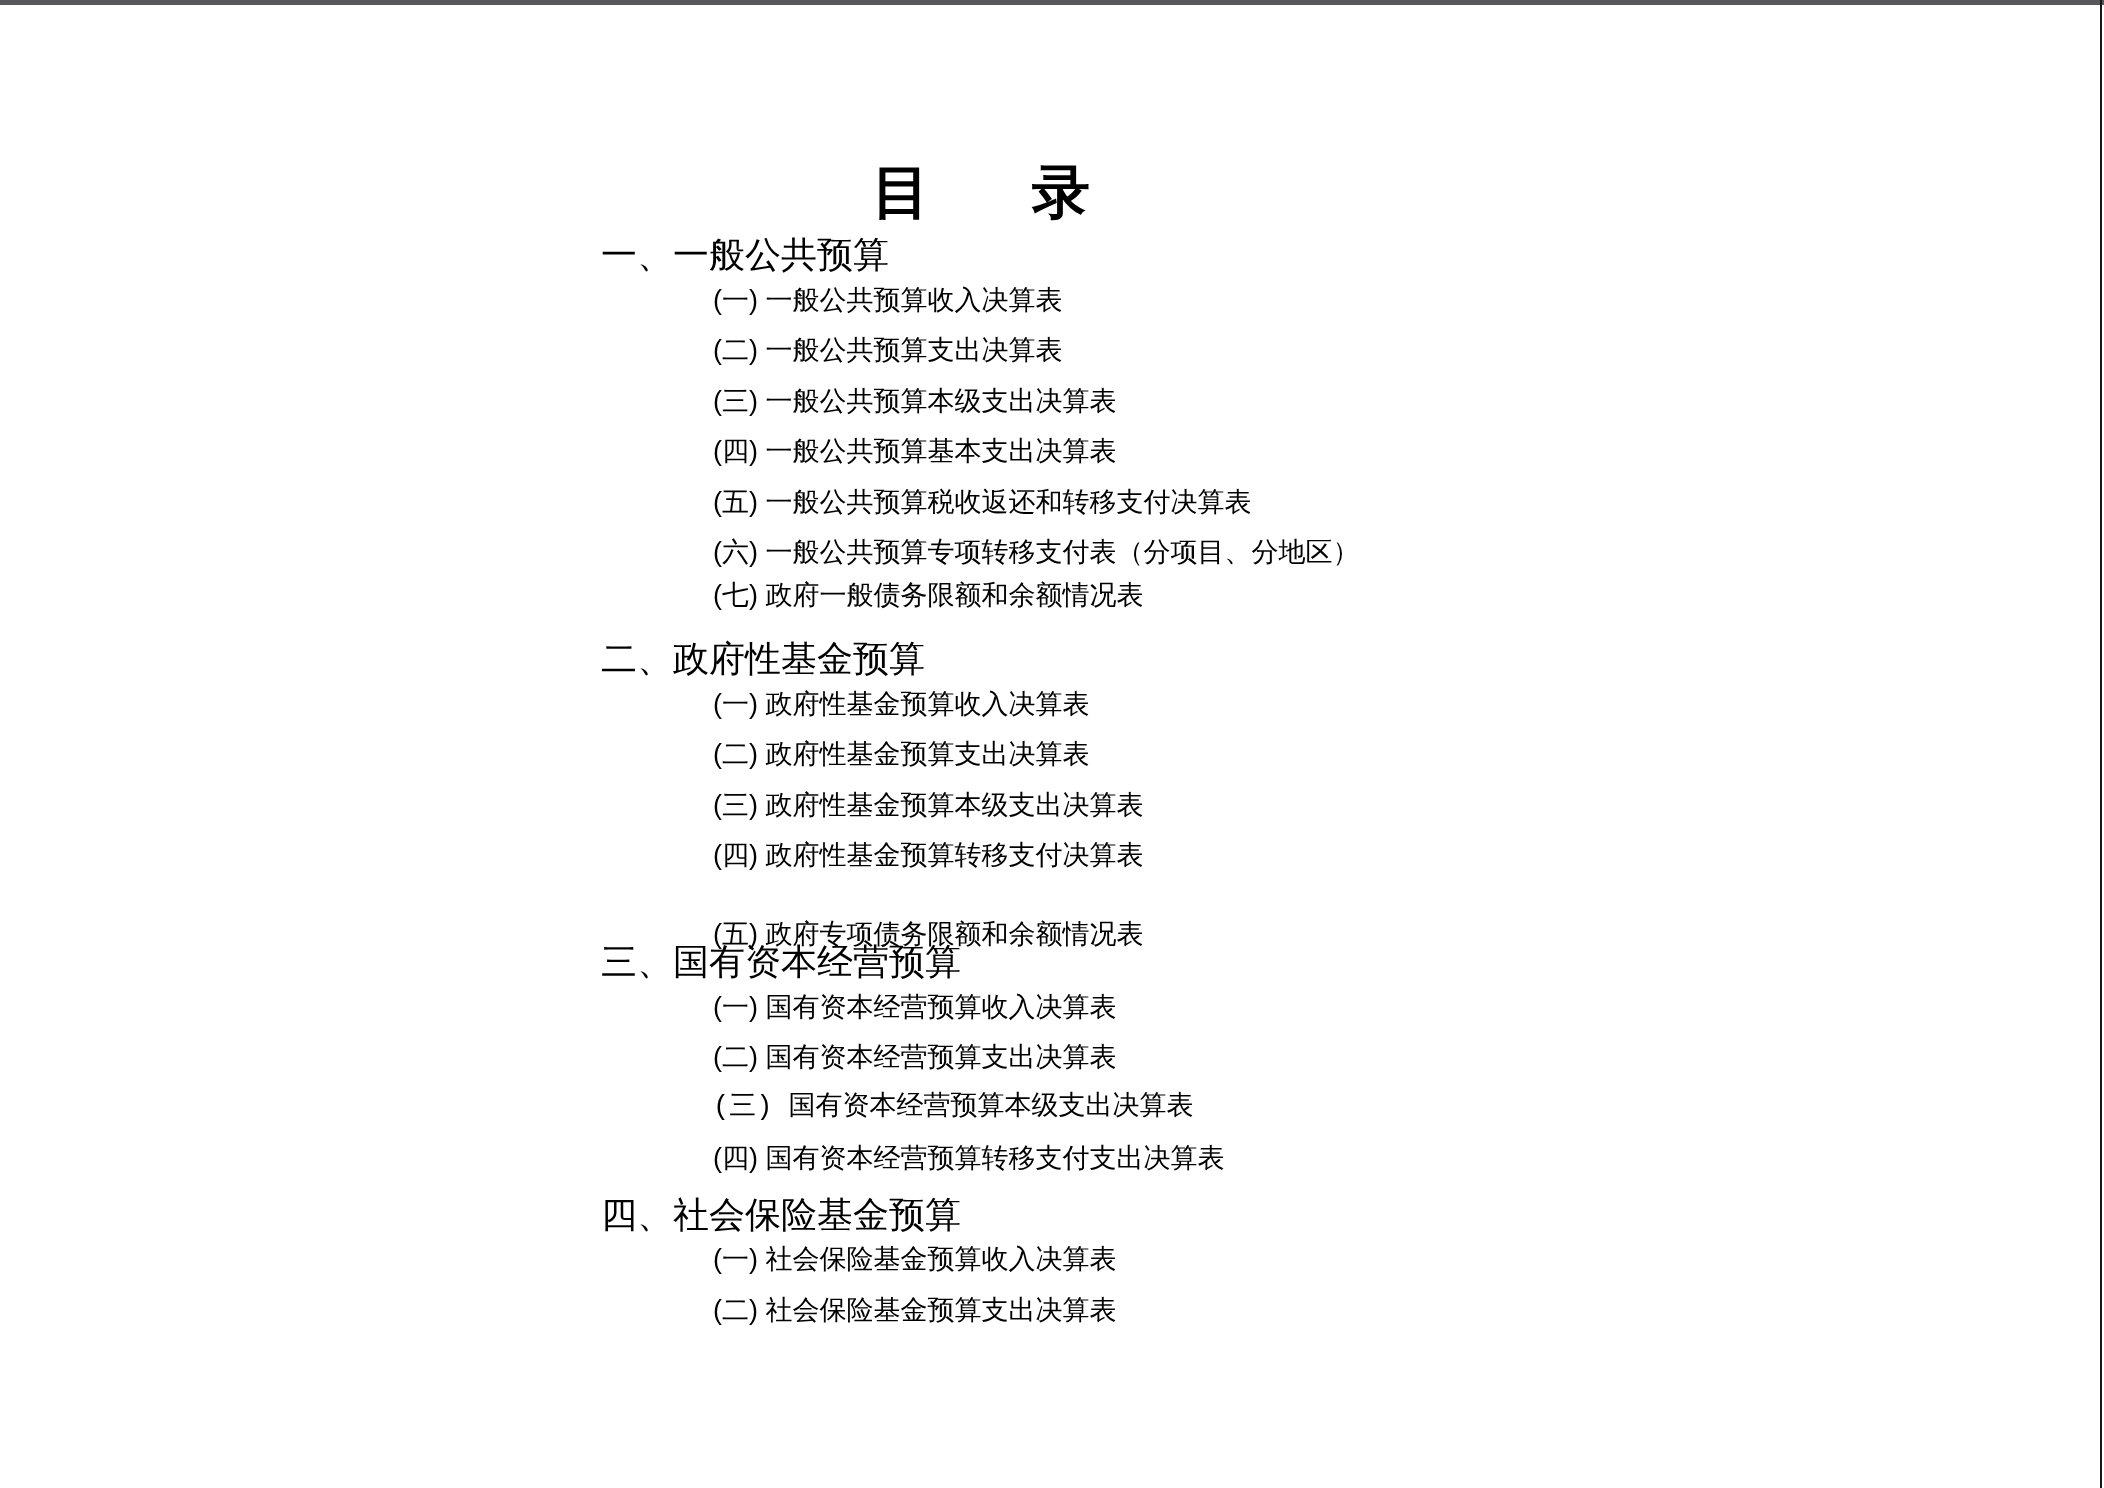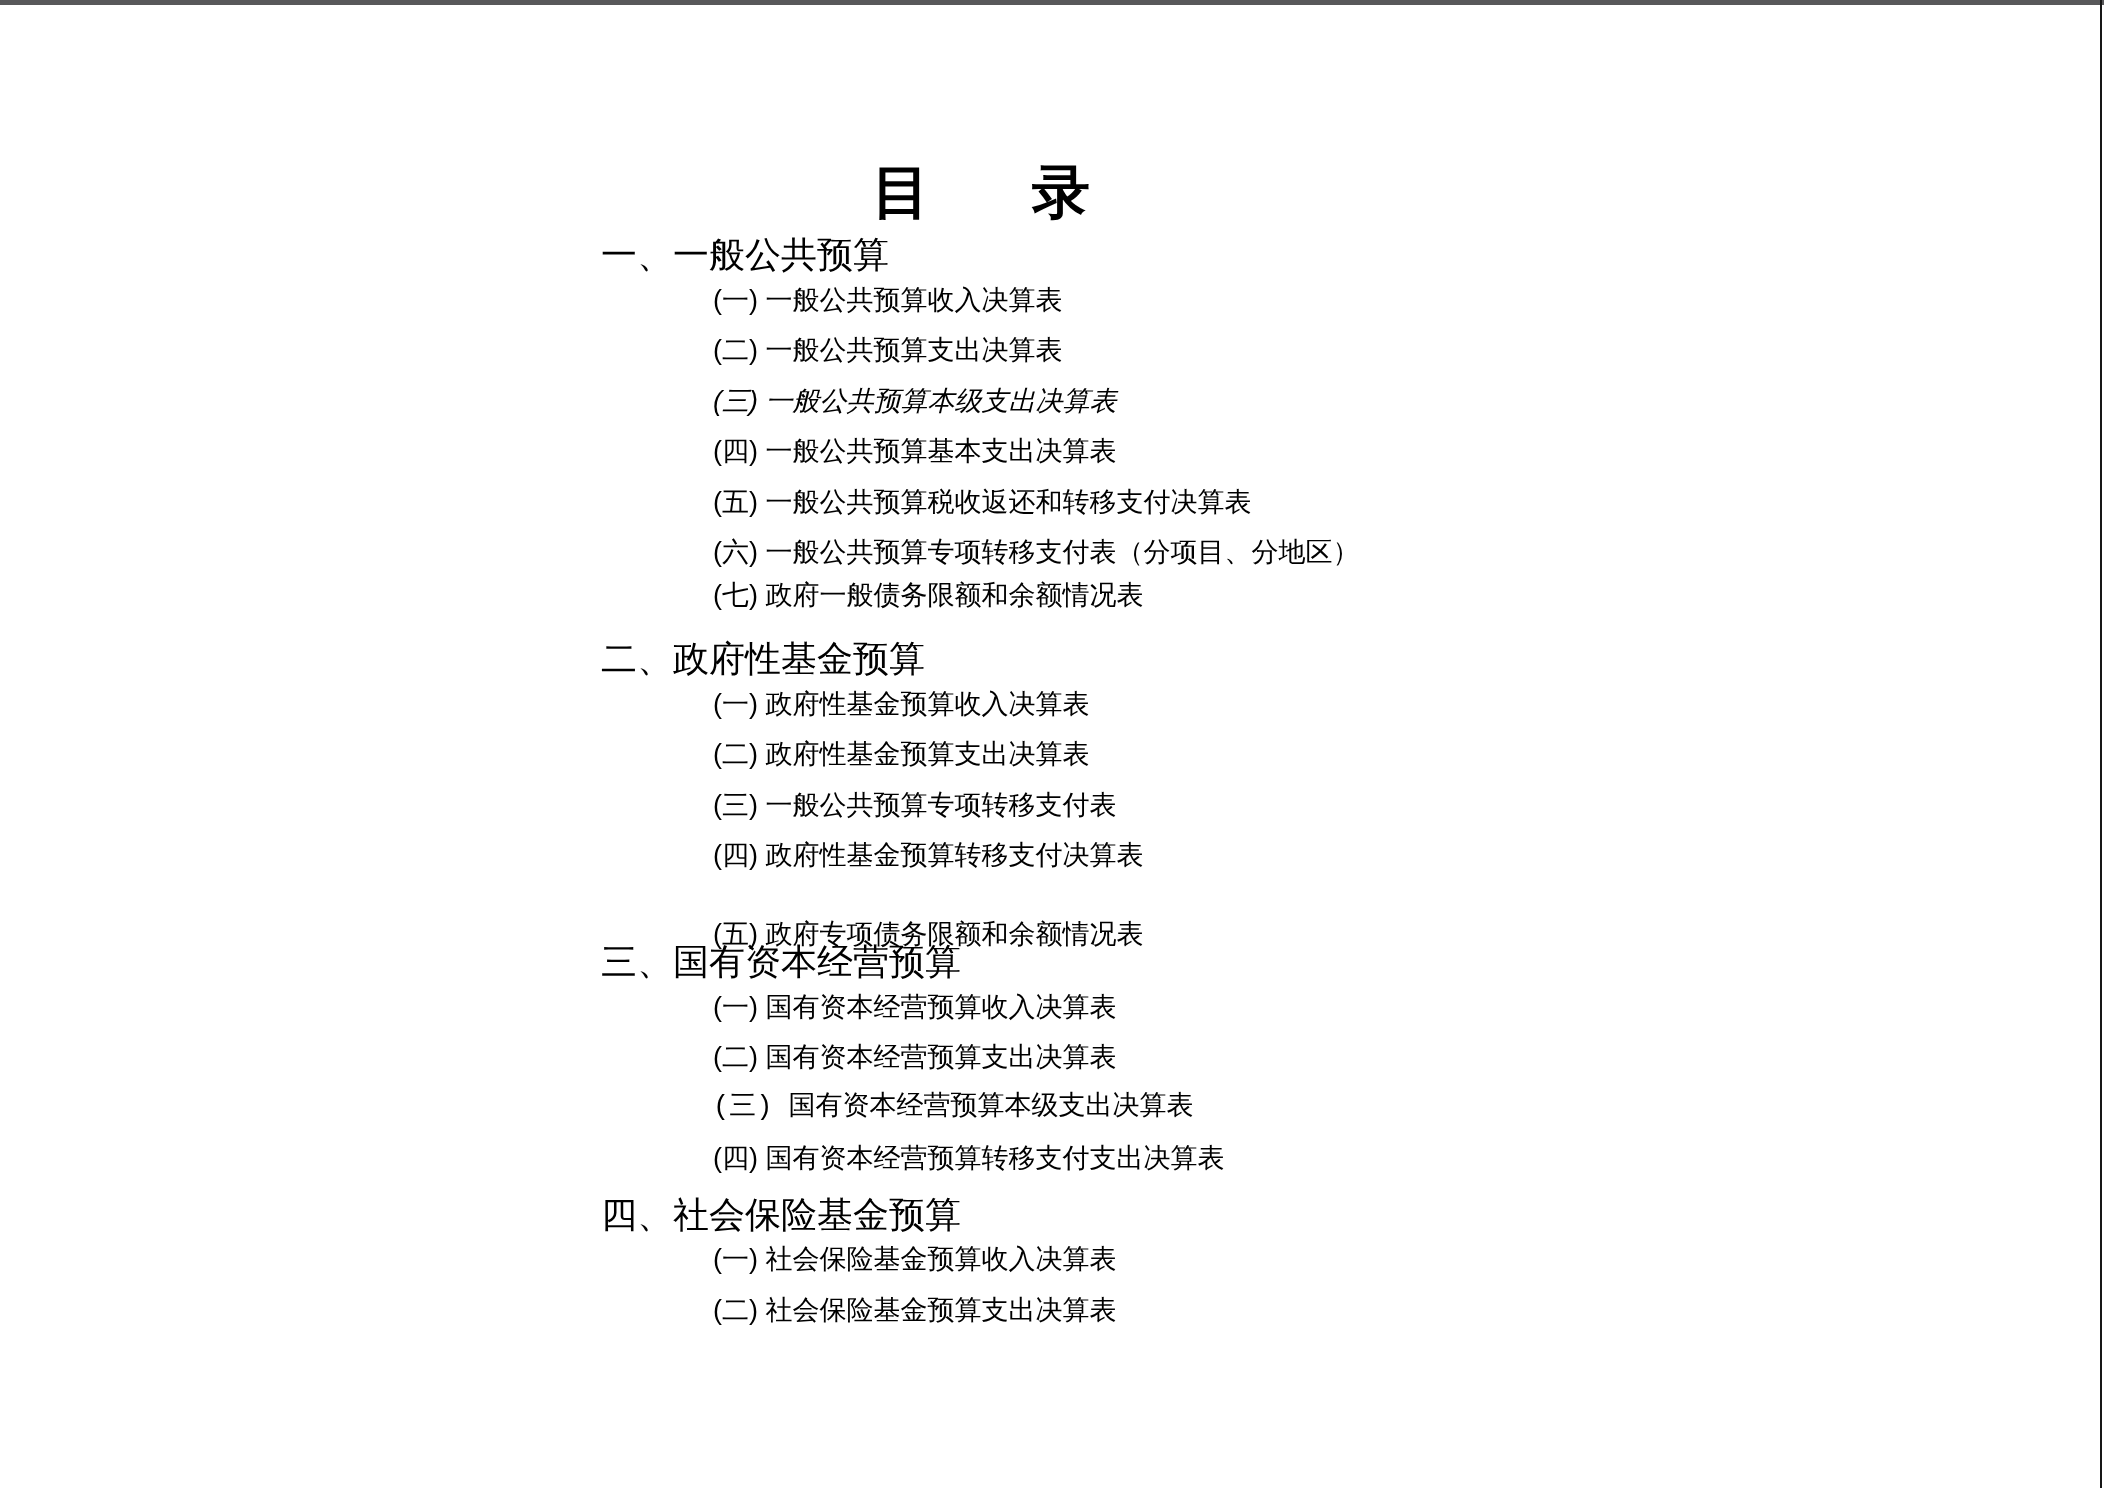--- a/index.html
+++ b/index.html
@@ -59,29 +59,29 @@
 
 <div class="top-bar"></div>
 <div class="right-edge"></div>
 
 <h1 class="doc-title">目录</h1>
 
 <div id="toc-body">
     <div class="toc-heading" style="top: 234px;">一、一般公共预算</div>
     <div class="toc-item" style="top: 284.5px;">(一) 一般公共预算收入决算表</div>
     <div class="toc-item" style="top: 335px;">(二) 一般公共预算支出决算表</div>
-    <div class="toc-item" style="top: 385.5px; font-style: italic;">(三) 一般公共预算本级支出决算表</div>
+    <div class="toc-item" style="top: 385.5px;">(三) 一般公共预算本级支出决算表</div>
     <div class="toc-item" style="top: 436px;">(四) 一般公共预算基本支出决算表</div>
     <div class="toc-item" style="top: 486.5px;">(五) 一般公共预算税收返还和转移支付决算表</div>
     <div class="toc-item" style="top: 537px;">(六) 一般公共预算专项转移支付表（分项目、分地区）</div>
     <div class="toc-item" style="top: 580px; text-align: center;">(七) 政府一般债务限额和余额情况表</div>
     <div class="toc-heading" style="top: 638px;">二、政府性基金预算</div>
     <div class="toc-item" style="top: 688.5px;">(一) 政府性基金预算收入决算表</div>
     <div class="toc-item" style="top: 739px;">(二) 政府性基金预算支出决算表</div>
-    <div class="toc-item" style="top: 789.5px;">(三) 一般公共预算专项转移支付表</div>
+    <div class="toc-item" style="top: 789.5px;">(三) 政府性基金预算本级支出决算表</div>
     <div class="toc-item" style="top: 840px;">(四) 政府性基金预算转移支付决算表</div>
     <div class="toc-item" style="top: 890.5px; margin-top: 28px;">(五) 政府专项债务限额和余额情况表</div>
     <div class="toc-heading" style="top: 941px;">三、国有资本经营预算</div>
     <div class="toc-item" style="top: 991.5px;">(一) 国有资本经营预算收入决算表</div>
     <div class="toc-item" style="top: 1042px;">(二) 国有资本经营预算支出决算表</div>
     <div class="toc-item" style="top: 1092px; font-family: Liberation Mono, monospace;">(三) 国有资本经营预算本级支出决算表</div>
     <div class="toc-item" style="top: 1143px;">(四) 国有资本经营预算转移支付支出决算表</div>
     <div class="toc-heading" style="top: 1193.5px;">四、社会保险基金预算</div>
     <div class="toc-item" style="top: 1244px;">(一) 社会保险基金预算收入决算表</div>
     <div class="toc-item" style="top: 1294.5px;">(二) 社会保险基金预算支出决算表</div>

